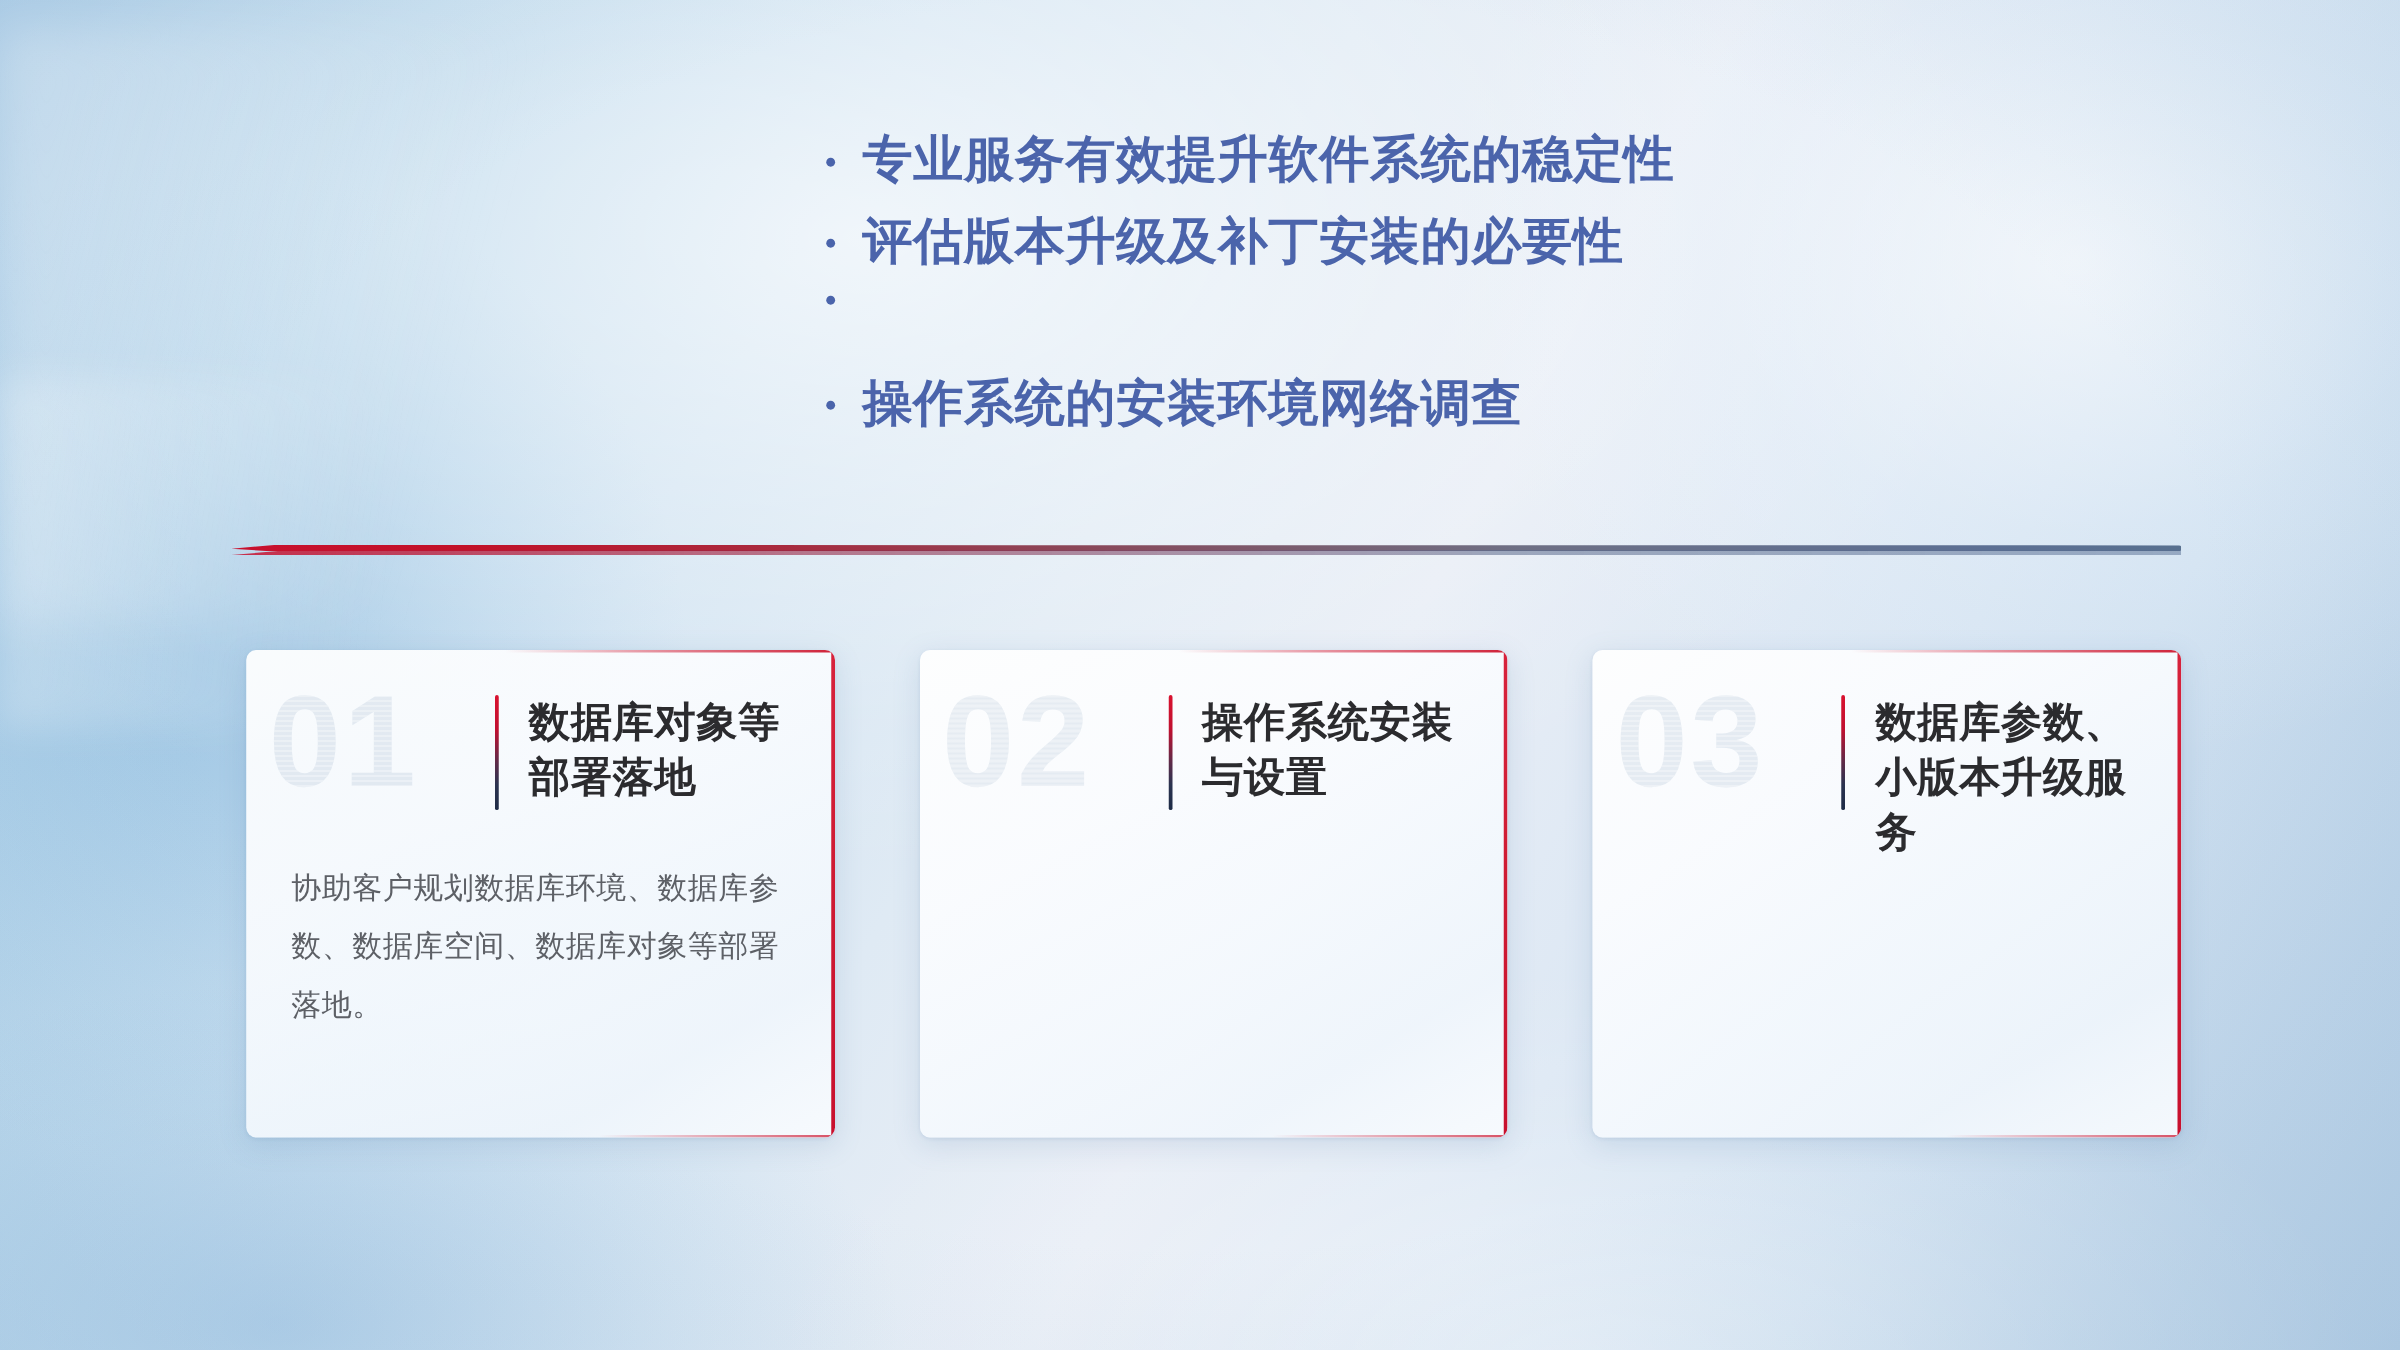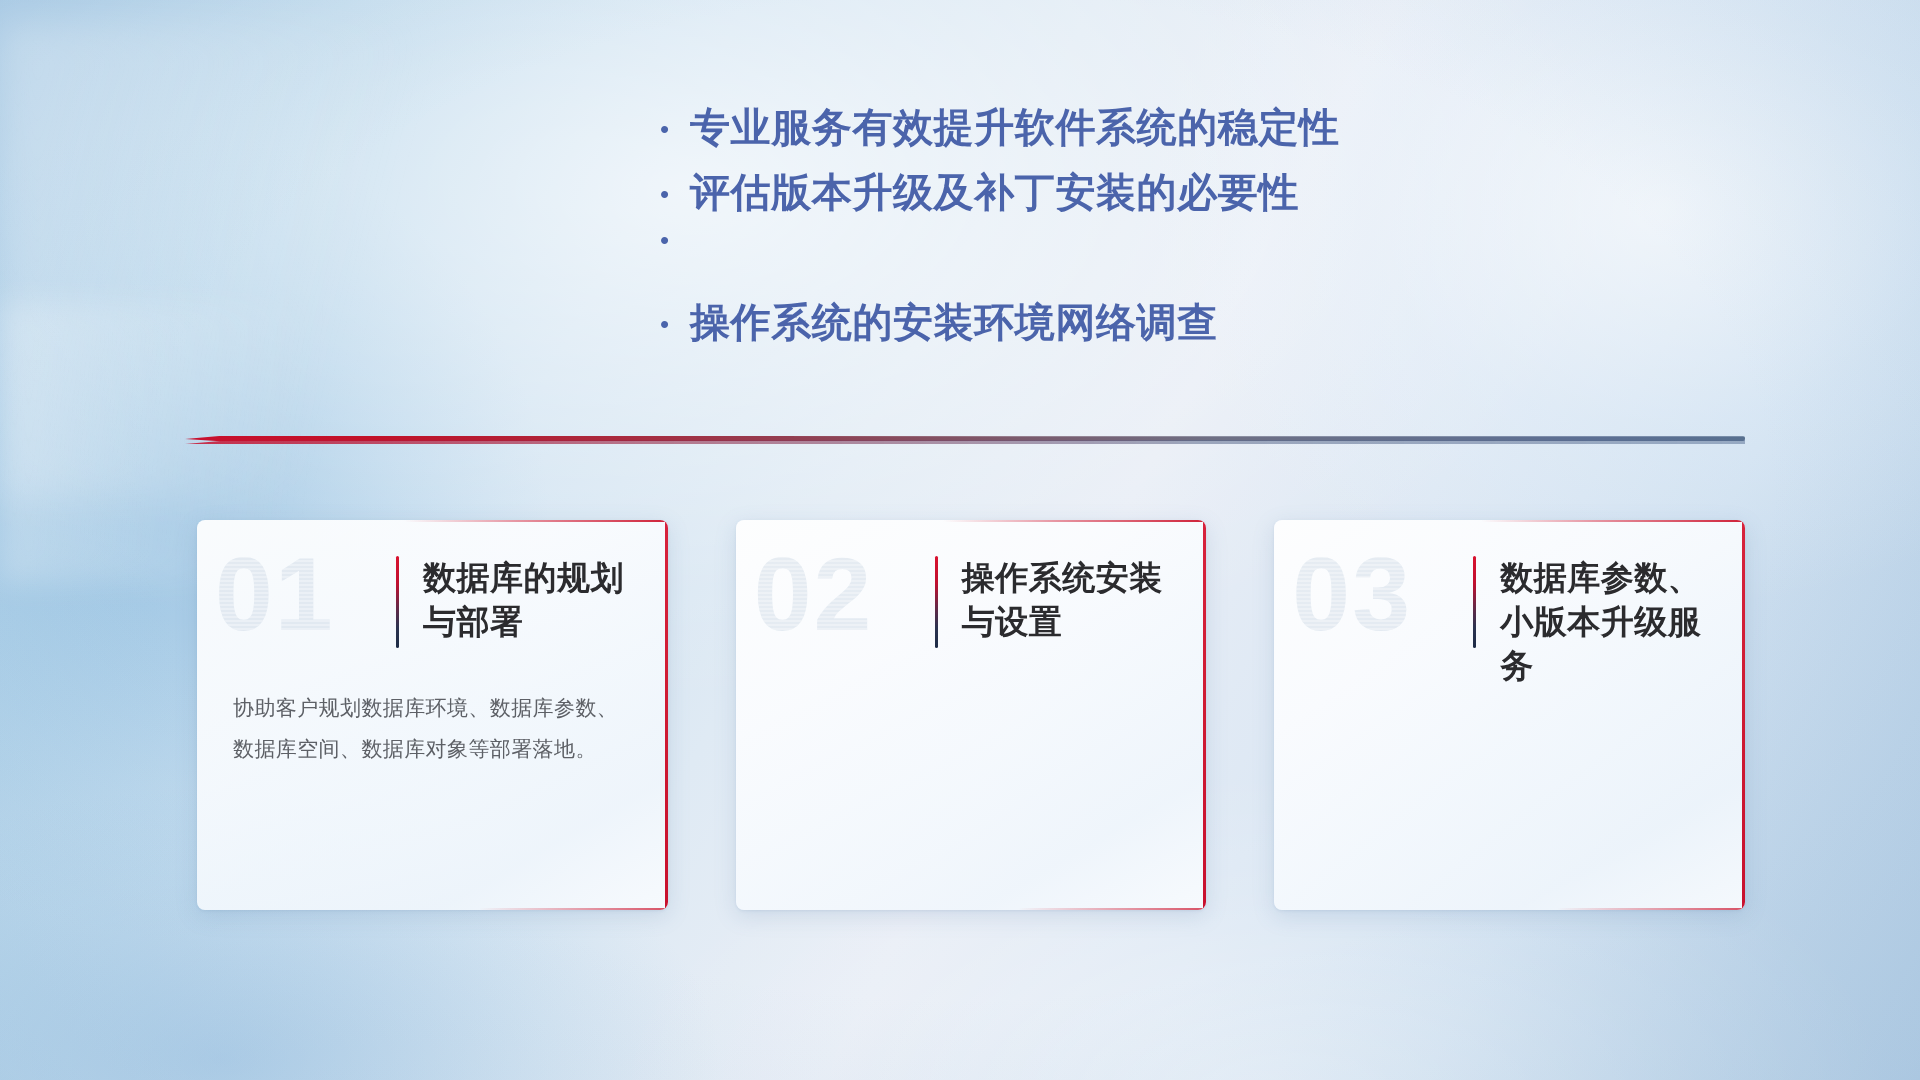--- a/index.html
+++ b/index.html
@@ -191,21 +191,21 @@
     border-radius:2px;
     background:linear-gradient(180deg,
       #d9122f 0%, #c01030 30%, #5f2a48 58%, #2b3350 78%, #1d2b46 100%);
   }
   .card-title{
     font-size:33px; font-weight:700; line-height:1.34;
     color:#2b2b2e; letter-spacing:.5px;
   }
   .card-body{
     padding:0 36px;
-    font-size:21px; line-height:1.95;
+    font-size:24px; line-height:1.95;
     color:#5d6066; letter-spacing:.4px;
   }
 </style>
 </head>
 <body>
 
 <div id="bg">
   <div class="bg-base"></div>
   <div class="bg-blue-left"></div>
   <div class="bg-blue-botleft"></div>
@@ -257,21 +257,21 @@
 
   <div class="card">
     <div class="card-accent-right"></div>
     <div class="card-accent-top"></div>
     <div class="card-accent-bottom"></div>
     <div class="card-head">
       <div class="card-num-ghost">01</div>
       <div class="card-num">01</div>
       <div class="card-title-wrap">
         <div class="title-bar"></div>
-        <div class="card-title">数据库的规划与部署</div>
+        <div class="card-title">数据库对象等部署落地</div>
       </div>
     </div>
     <div class="card-body">协助客户规划数据库环境、数据库参数、数据库空间、数据库对象等部署落地。</div>
   </div>
 
   <div class="card">
     <div class="card-accent-right"></div>
     <div class="card-accent-top"></div>
     <div class="card-accent-bottom"></div>
     <div class="card-head">

